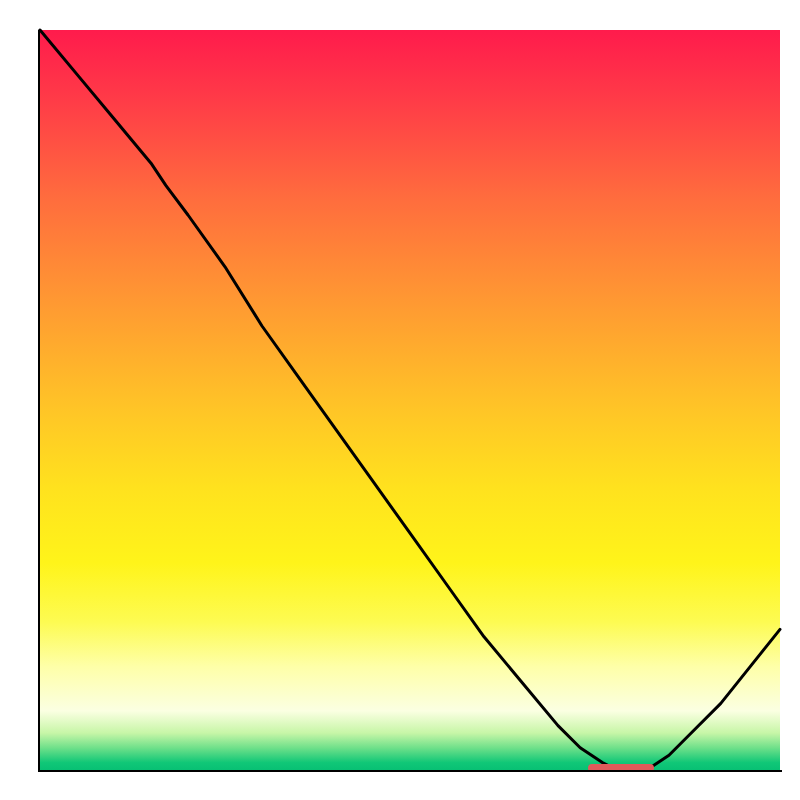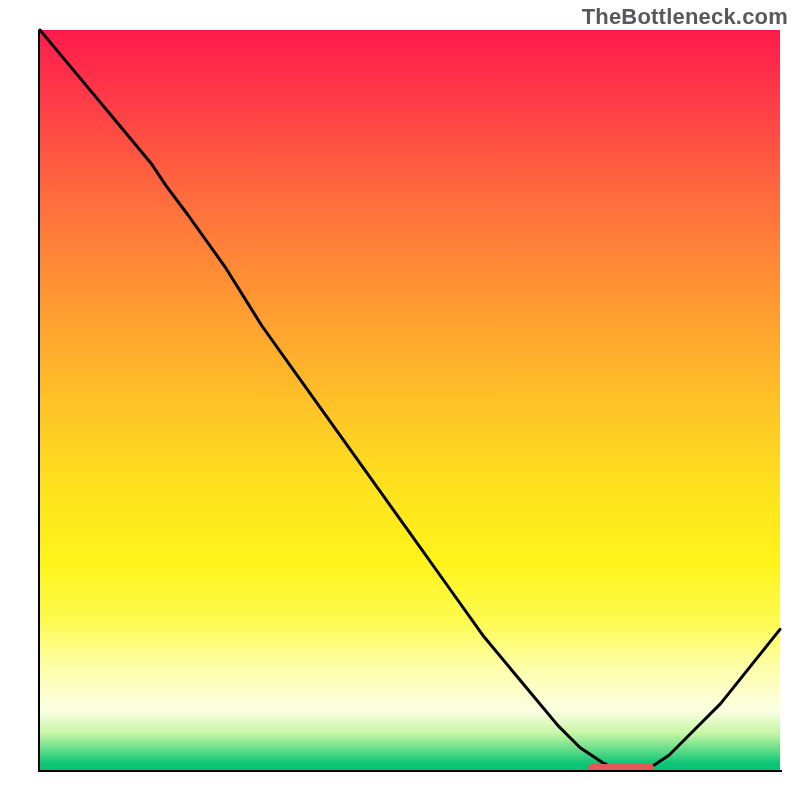--- a/index.html
+++ b/index.html
@@ -94,21 +94,20 @@
     height: 8px;
     border-radius: 4px;
     background: #e05a5a;
   }
 </style>
 </head>
 <body>
 
 <div class="canvas">
 
-  <div class="watermark">TheBottleneck.com</div>
 
   <div class="plot">
     <div class="gradient"></div>
 
     <svg class="curve" viewBox="0 0 740 740" preserveAspectRatio="none">
       <path d="M0.0 0.0 L37.0 44.4 L74.0 88.8 L111.0 133.2 L125.8 155.4 L148.0 185.0 L185.0 236.8 L222.0 296.0 L259.0 347.8 L296.0 399.6 L333.0 451.4 L370.0 503.2 L407.0 555.0 L444.0 606.8 L481.0 651.2 L518.0 695.6 L540.2 717.8 L562.4 732.6 L577.2 740.0 L592.0 740.0 L606.8 740.0 L629.0 725.2 L651.2 703.0 L680.8 673.4 L710.4 636.4 L740.0 599.4" stroke="#000000"></path>
     </svg>
 
     <div class="marker" style="left: 547.6px; width: 66.6px; top: 734px; background: rgb(224, 90, 90);"></div>
   </div>

